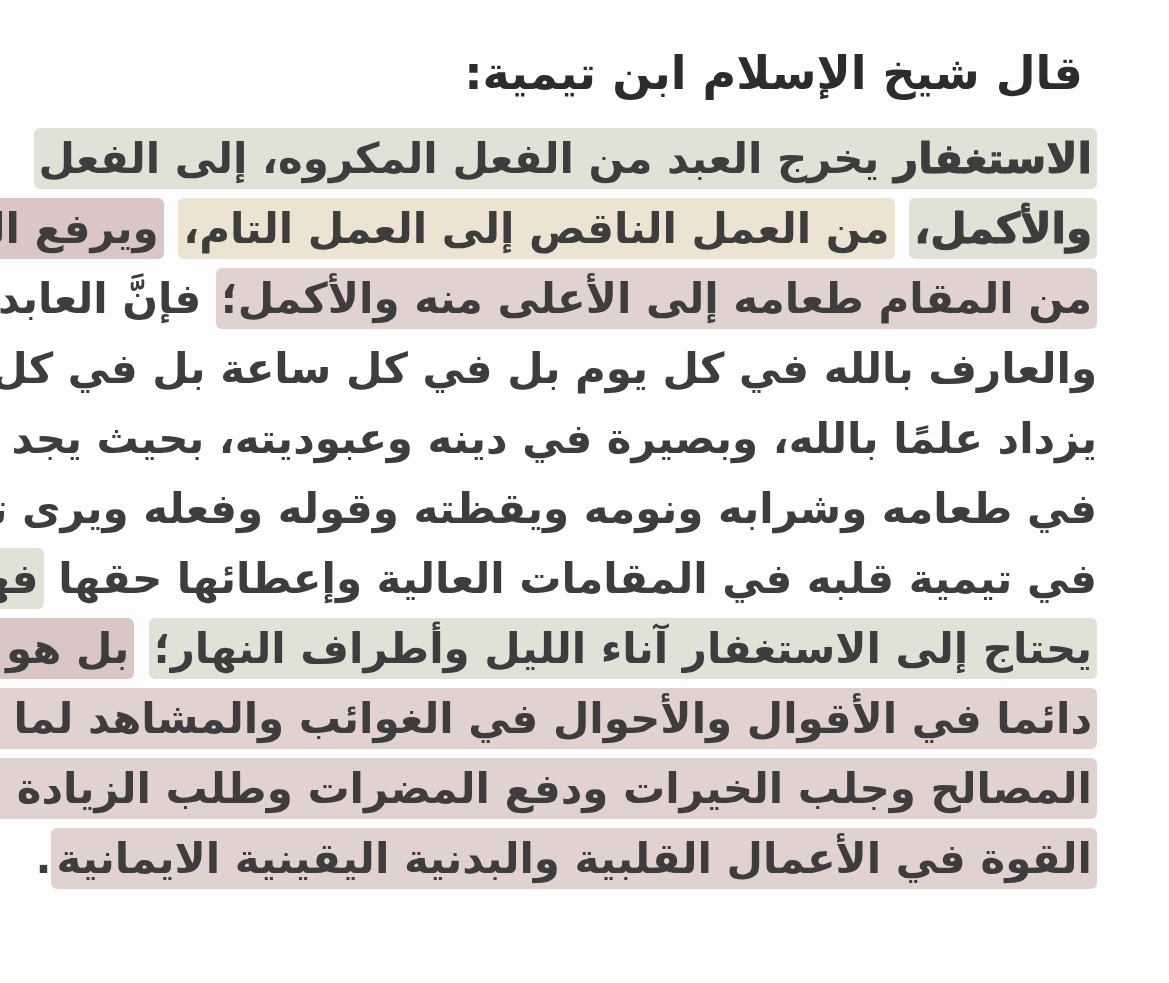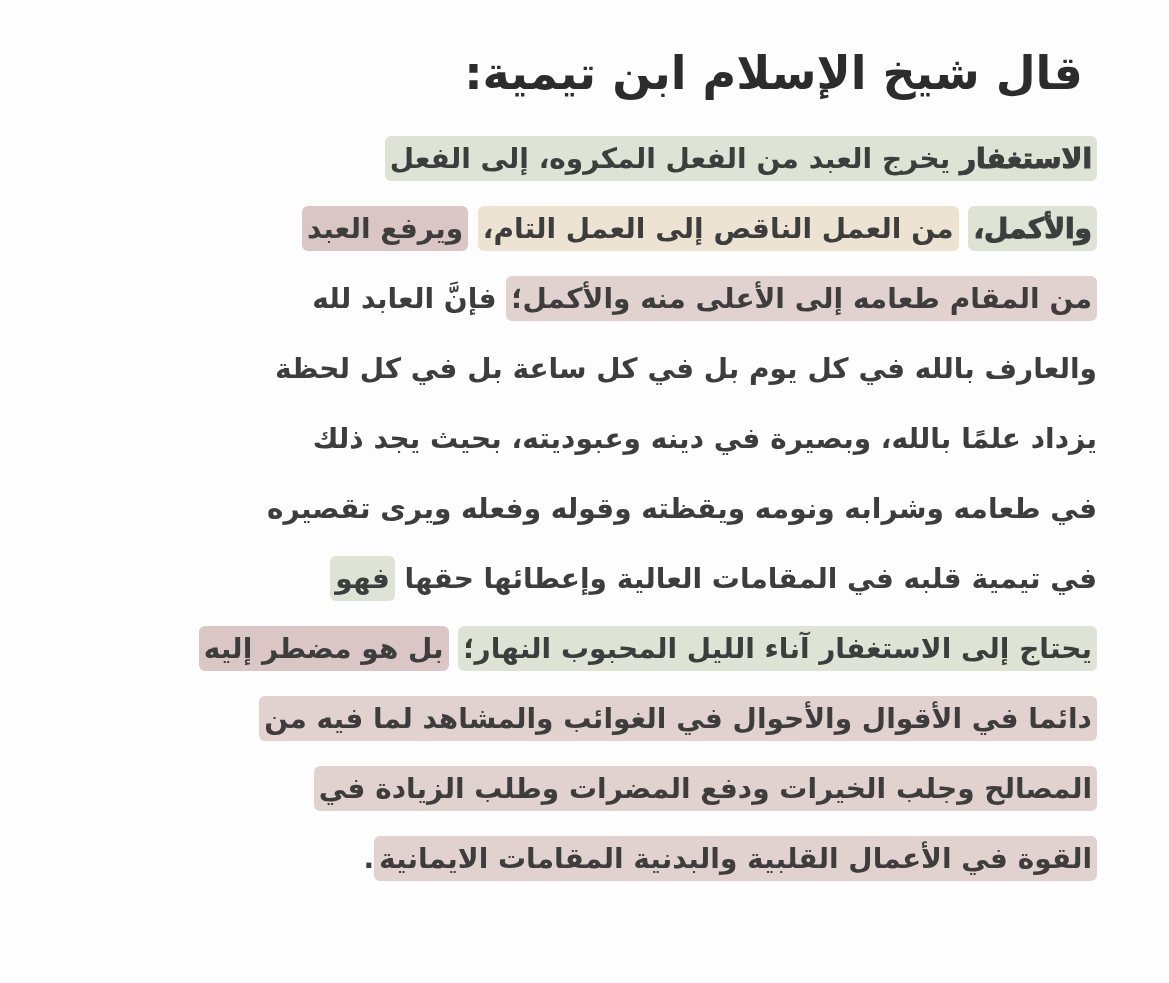--- a/index.html
+++ b/index.html
@@ -25,21 +25,21 @@
     text-align:right;
     margin:6px 14px 24px 0;
     letter-spacing:0;
   }
   .paragraph{margin-top:10px;}
   .line{
     height:70px;
     line-height:70px;
     white-space:nowrap;
     text-align:right;
-    font-size:28px;
+    font-size:42px;
     font-weight:bold;
     color:var(--text);
   }
   .run{border-radius:6px;padding:6px 5px;}
   .run.plain{background:transparent;padding:6px 0;}
   .run.green{background:var(--green);}
   .run.tan{background:var(--tan);text-align:right;}
   .run.rose{background:var(--rose);}
   .run.mauve{background:var(--mauve);}
   .b{-webkit-text-stroke:1.1px currentColor;}
@@ -51,18 +51,18 @@
   <div class="title">قال شيخ الإسلام ابن تيمية:</div>
 
   <div class="paragraph">
       <div class="line"><span class="run green"><span class="b">الاستغفار</span><span> يخرج العبد من الفعل المكروه، إلى الفعل</span></span></div>
       <div class="line"><span class="run green"><span class="b">والأكمل،</span></span><span class="run plain"><span> </span></span><span class="run tan"><span>من العمل الناقص إلى العمل التام،</span></span><span class="run plain"><span> </span></span><span class="run mauve"><span>ويرفع العبد</span></span></div>
       <div class="line"><span class="run rose"><span>من المقام طعامه إلى الأعلى منه والأكمل؛</span></span><span class="run plain"><span> فإنَّ العابد لله</span></span></div>
       <div class="line"><span class="run plain"><span>والعارف بالله في كل يوم بل في كل ساعة بل في كل لحظة</span></span></div>
       <div class="line"><span class="run plain"><span>يزداد علمًا بالله، وبصيرة في دينه وعبوديته، بحيث يجد ذلك</span></span></div>
       <div class="line"><span class="run plain"><span>في طعامه وشرابه ونومه ويقظته وقوله وفعله ويرى تقصيره</span></span></div>
       <div class="line"><span class="run plain"><span>في تيمية قلبه في المقامات العالية وإعطائها حقها </span></span><span class="run green"><span>فهو</span></span></div>
-      <div class="line"><span class="run green"><span>يحتاج إلى الاستغفار آناء الليل المحبوب النهار؛</span></span><span class="run plain"><span> </span></span><span class="run mauve"><span>بل هو مضطر إليه</span></span></div>
+      <div class="line"><span class="run green"><span>يحتاج إلى الاستغفار آناء الليل وأطراف النهار؛</span></span><span class="run plain"><span> </span></span><span class="run mauve"><span>بل هو مضطر إليه</span></span></div>
       <div class="line"><span class="run rose"><span>دائما في الأقوال والأحوال في الغوائب والمشاهد لما فيه من</span></span></div>
       <div class="line"><span class="run rose"><span>المصالح وجلب الخيرات ودفع المضرات وطلب الزيادة في</span></span></div>
-      <div class="line"><span class="run rose"><span>القوة في الأعمال القلبية والبدنية المقامات الايمانية</span></span><span class="run plain"><span>.</span></span></div>
+      <div class="line"><span class="run rose"><span>القوة في الأعمال القلبية والبدنية اليقينية الايمانية</span></span><span class="run plain"><span>.</span></span></div>
     </div>
 </div>
 
 </body></html>

